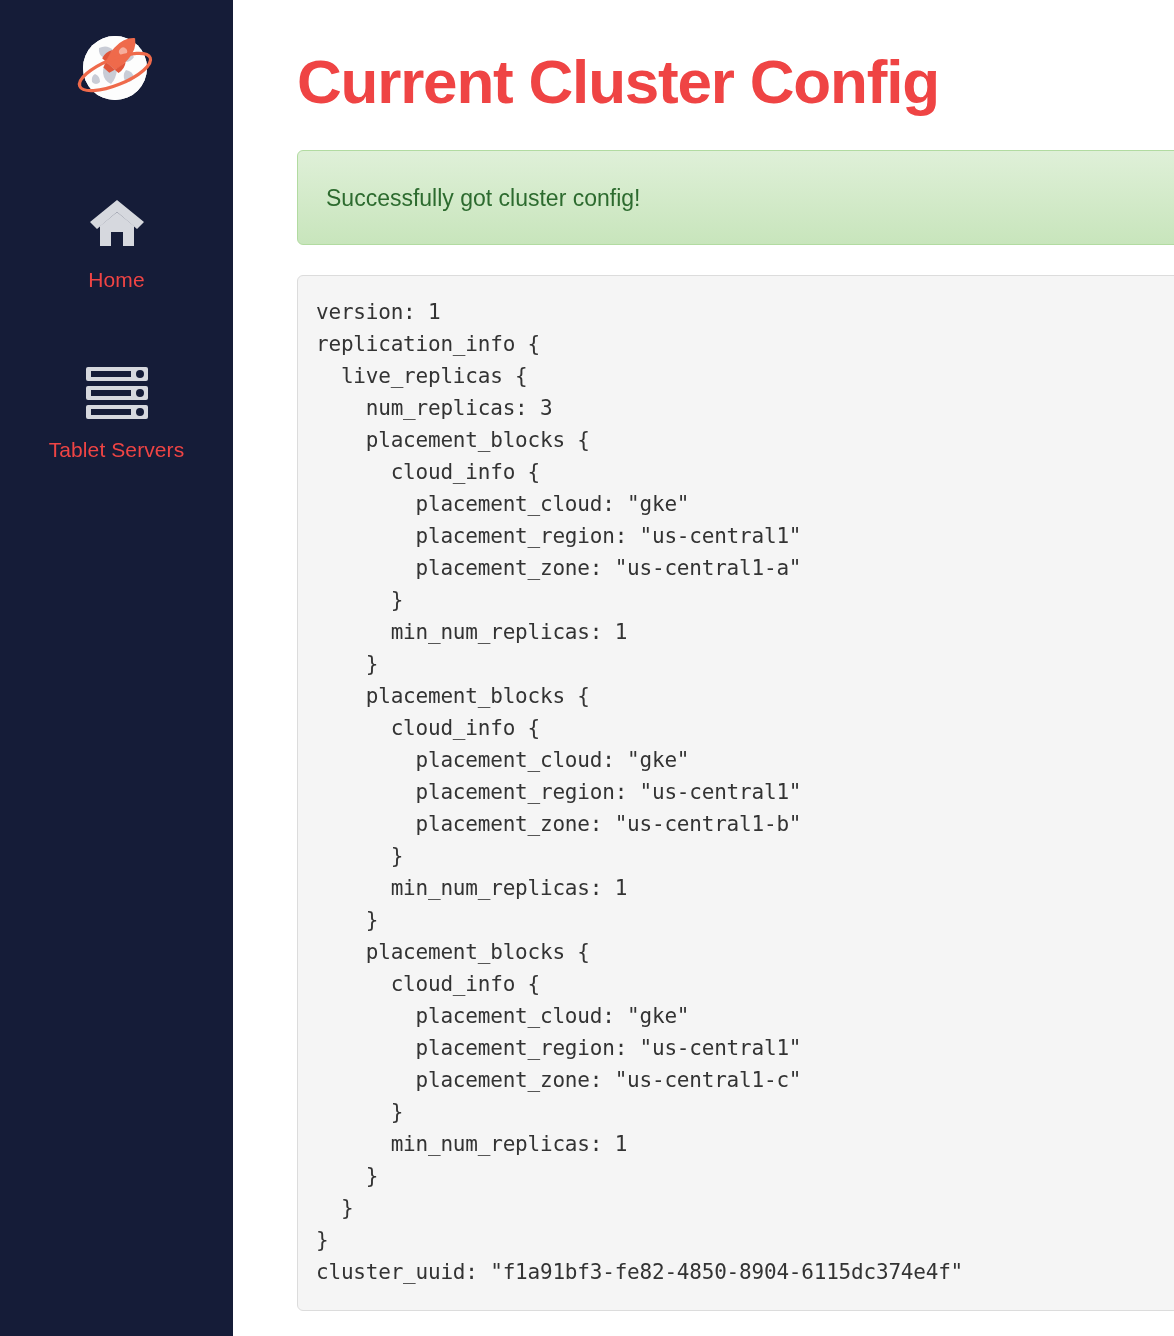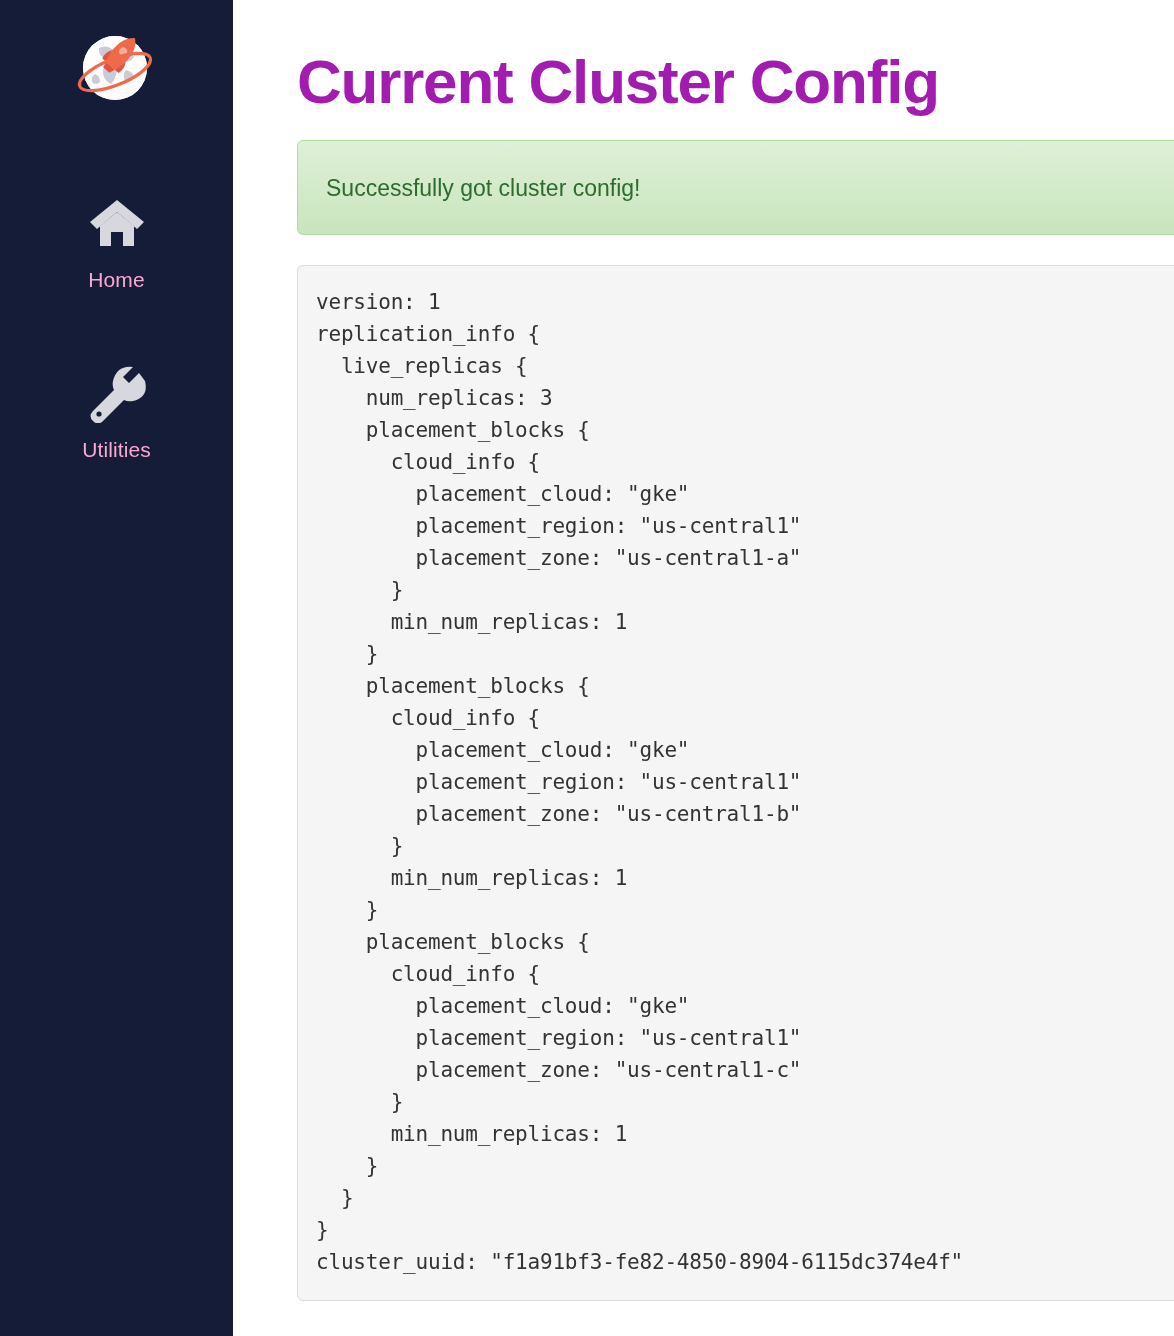--- a/index.html
+++ b/index.html
@@ -47,44 +47,44 @@
     text-decoration: none;
   }
   .nav-icon {
     height: 60px;
     display: flex;
     align-items: center;
     justify-content: center;
     margin-bottom: 14px;
   }
   .nav-label {
-    color: #f9a8d4;
+    color: #ef4444;
     font-size: 21px;
     line-height: 24px;
     font-family: "Liberation Sans", sans-serif;
     letter-spacing: 0.1px;
     white-space: nowrap;
   }
 
   
   .content {
     flex: 1;
     height: 1336px;
     background: #ffffff;
     padding: 46px 0 0 64px;
     overflow: hidden;
   }
   .page-title {
     font-size: 62px;
     line-height: 72px;
     font-weight: bold;
-    color: #a21caf;
+    color: #ef4444;
     letter-spacing: -1.2px;
     font-family: "Liberation Sans", sans-serif;
-    margin-bottom: 22px;
+    margin-bottom: 32px;
   }
   .alert-success {
     width: 980px;
     min-height: 95px;
     background: linear-gradient(to bottom, #dff0d8 0%, #c8e5bc 100%);
     border: 1px solid #b2dba1;
     border-radius: 6px;
     color: #2d6b2f;
     font-size: 23px;
     line-height: 28px;
@@ -146,30 +146,39 @@
       <span class="nav-icon">
         <svg width="58" height="52" viewBox="0 0 58 52">
           <path d="M29 2 L56 24 L49 31 L29 14 L9 31 L2 24 Z" fill="#d6d8de"></path>
           <path d="M12 28 L29 14 L46 28 L46 48 L35 48 L35 34 L23 34 L23 48 L12 48 Z" fill="#d6d8de"></path>
         </svg>
       </span>
       <span class="nav-label">Home</span>
     </a>
 
 
-
     <a class="nav-item">
       <span class="nav-icon">
-        <svg width="58" height="58" viewBox="0 0 58 58">
-          <path d="M52 6 L42 16 L36 10 L46 0 Q30 -2 26 14 Q25 19 27 23 L6 44 Q1 49 6 54 Q11 59 16 54 L37 33 Q41 35 46 34 Q62 30 58 14 Z" fill="#d6d8de" transform="translate(-1,2)"></path>
-          <circle cx="11" cy="49" r="2.6" fill="#151c38"></circle>
+        <svg width="66" height="58" viewBox="0 0 66 58">
+          <g>
+            <rect x="2" y="2" width="62" height="14" rx="2" fill="#d6d8de"></rect>
+            <rect x="7" y="6" width="40" height="6" fill="#151c38"></rect>
+            <circle cx="56" cy="9" r="4" fill="#151c38"></circle>
+            <rect x="2" y="21" width="62" height="14" rx="2" fill="#d6d8de"></rect>
+            <rect x="7" y="25" width="40" height="6" fill="#151c38"></rect>
+            <circle cx="56" cy="28" r="4" fill="#151c38"></circle>
+            <rect x="2" y="40" width="62" height="14" rx="2" fill="#d6d8de"></rect>
+            <rect x="7" y="44" width="40" height="6" fill="#151c38"></rect>
+            <circle cx="56" cy="47" r="4" fill="#151c38"></circle>
+          </g>
         </svg>
       </span>
-      <span class="nav-label">Utilities</span>
+      <span class="nav-label">Tablet Servers</span>
     </a>
+
 
   </nav>
 
   <main class="content">
 
     <h1 class="page-title">Current Cluster Config</h1>
 
     <div class="alert-success">
       <span>Successfully got cluster config!</span>
     </div>

